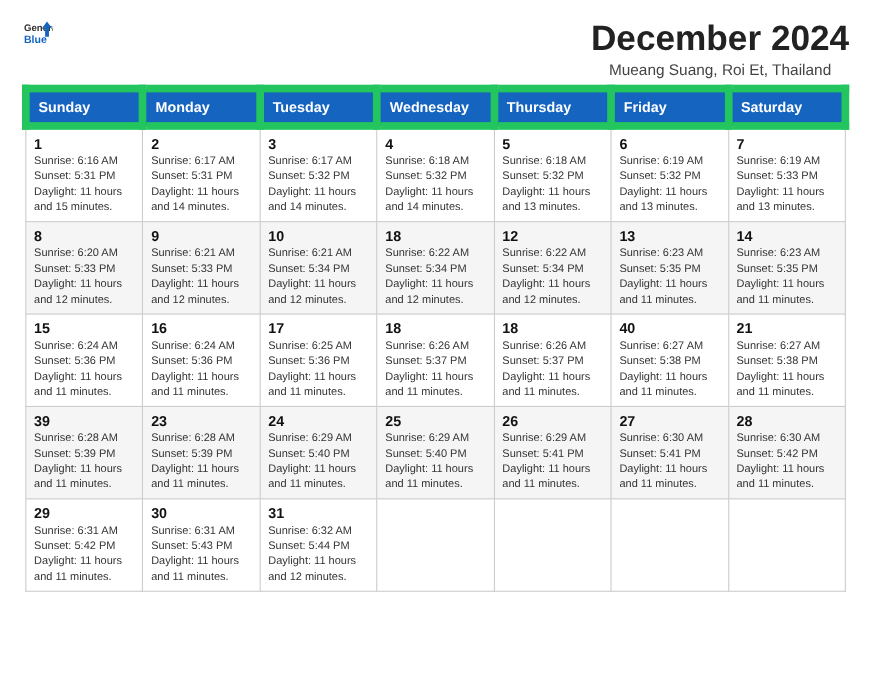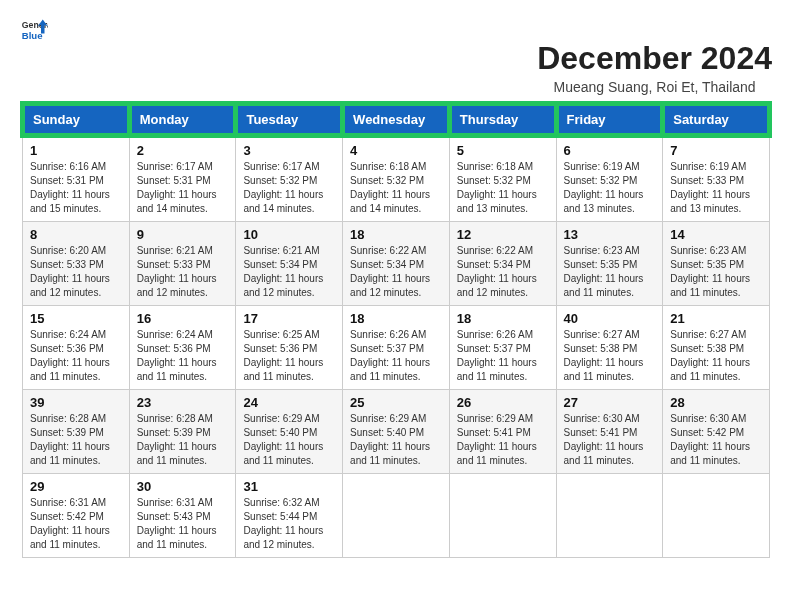--- a/index.html
+++ b/index.html
@@ -25,41 +25,40 @@
       width: 28px;
       height: 28px;
     }
     .title-area {
       text-align: right;
     }
     .month-title {
       font-size: 32px;
       font-weight: bold;
       color: #222;
-      margin-top: 24px;
     }
     .location {
       font-size: 14px;
       color: #444;
       margin-top: 2px;
       text-align: center;
     }
     .calendar {
       width: 100%;
       border-collapse: collapse;
       font-size: 11px;
     }
     .calendar th {
       background: #1565c0;
       color: #fff;
       text-align: left;
       padding: 6px 8px;
       font-size: 13px;
       font-weight: bold;
-      border: 5px solid #22c55e;
+      border: 7px solid #22c55e;
     }
     .calendar td {
       vertical-align: top;
       padding: 5px 7px;
       border: 1px solid #ccc;
       background: #fff;
       min-height: 80px;
       width: 14.28%;
     }
     .calendar tr:nth-child(even) td {

